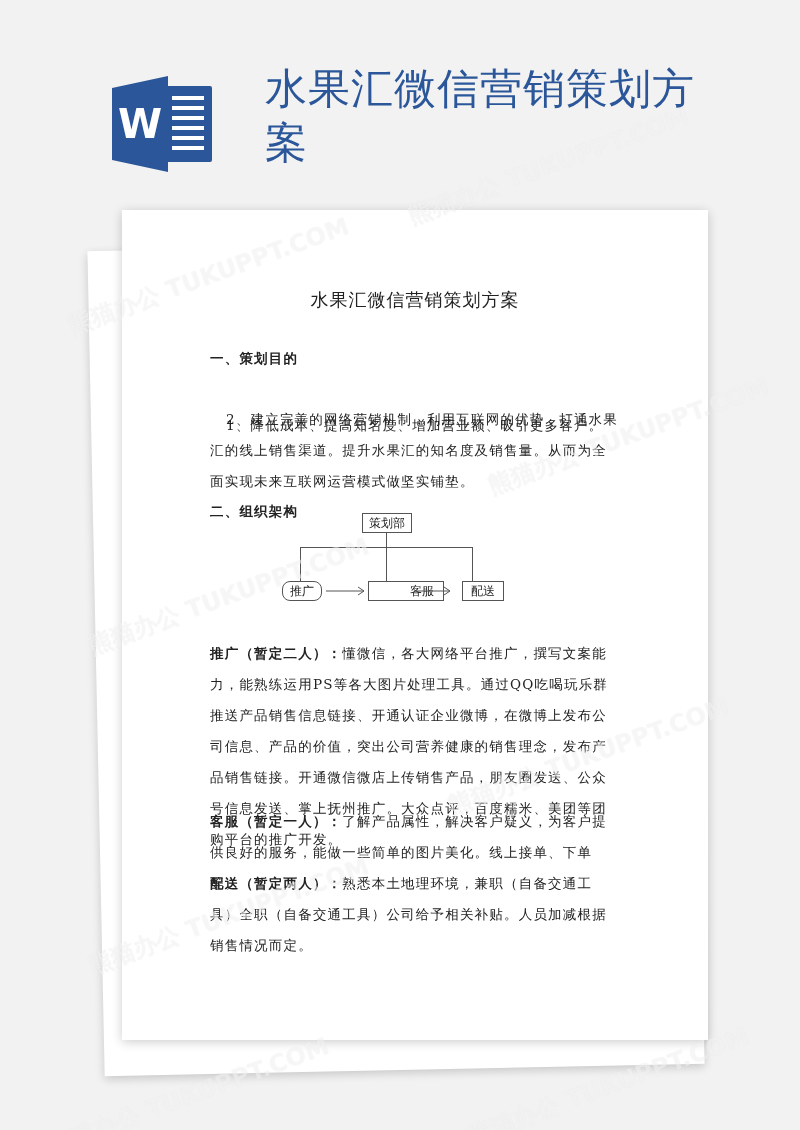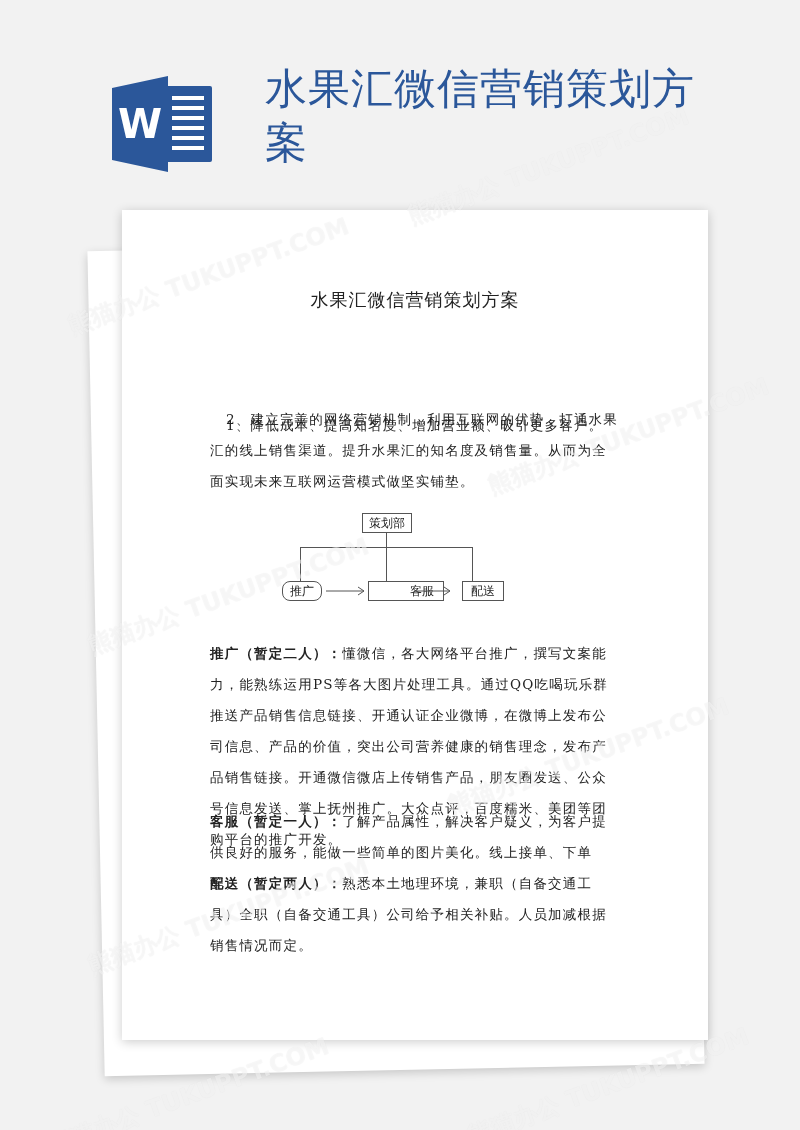--- a/index.html
+++ b/index.html
@@ -64,23 +64,25 @@
     <text x="30" y="64" text-anchor="middle" font-family="DejaVu Sans, sans-serif" font-weight="bold" font-size="40" fill="#ffffff">W</text>
   </svg>
   <div class="header-title">水果汇微信营销策划方案</div>
 </div>
 
 <div class="back-sheet"></div>
 
 <div class="page">
   <div class="doc-title">水果汇微信营销策划方案</div>
 
+  <div class="text h" style="top:133px;">一、策划目的</div>
   <div class="text indent" style="top:163px;margin-top:37px;">1、降低成本、提高知名度、增加营业额、吸引更多客户。</div>
   <div class="text indent" style="top:194px;">2、建立完善的网络营销机制，利用互联网的优势，打通水果汇的线上销售渠道。提升水果汇的知名度及销售量。从而为全面实现未来互联网运营模式做坚实铺垫。</div>
 
+  <div class="text h" style="top:286px;">二、组织架构</div>
 
   <div class="org">
     <div class="box" style="left:80px; top:0; width:48px;">策划部</div>
     <div class="line" style="left:104px; top:20px; width:1px; height:14px;"></div>
     <div class="line" style="left:18px; top:34px; width:172px; height:1px;"></div>
     <div class="line" style="left:18px; top:34px; width:1px; height:34px;"></div>
     <div class="line" style="left:104px; top:34px; width:1px; height:34px;"></div>
     <div class="line" style="left:190px; top:34px; width:1px; height:34px;"></div>
     <div class="box" style="left:0; top:68px; width:38px;border-radius:8px;">推广</div>
     <div class="box" style="left:86px; top:68px; width:42px;padding-left:32px;">客服</div>

